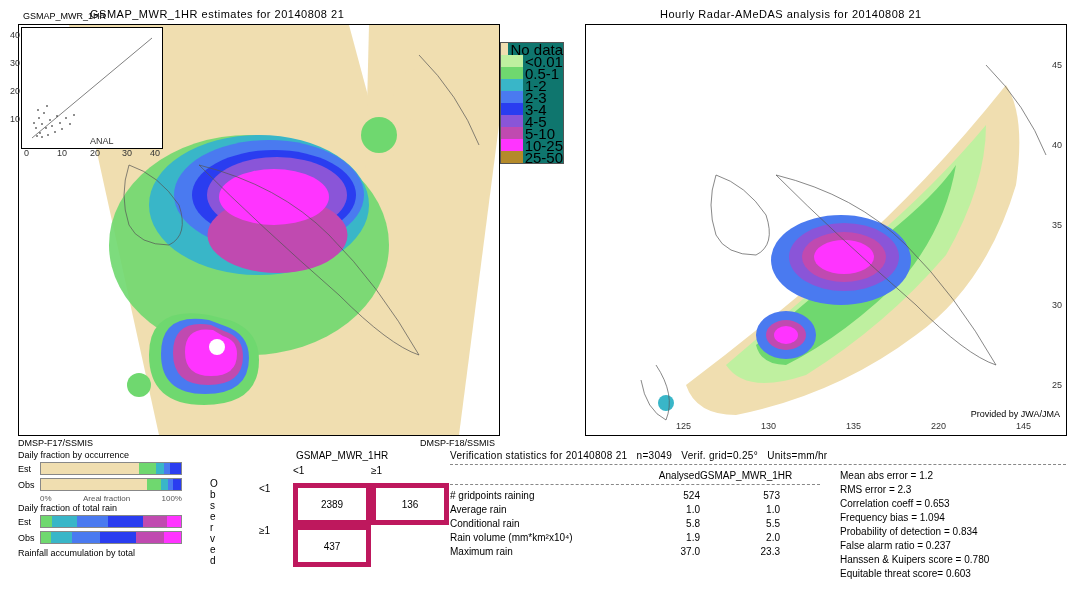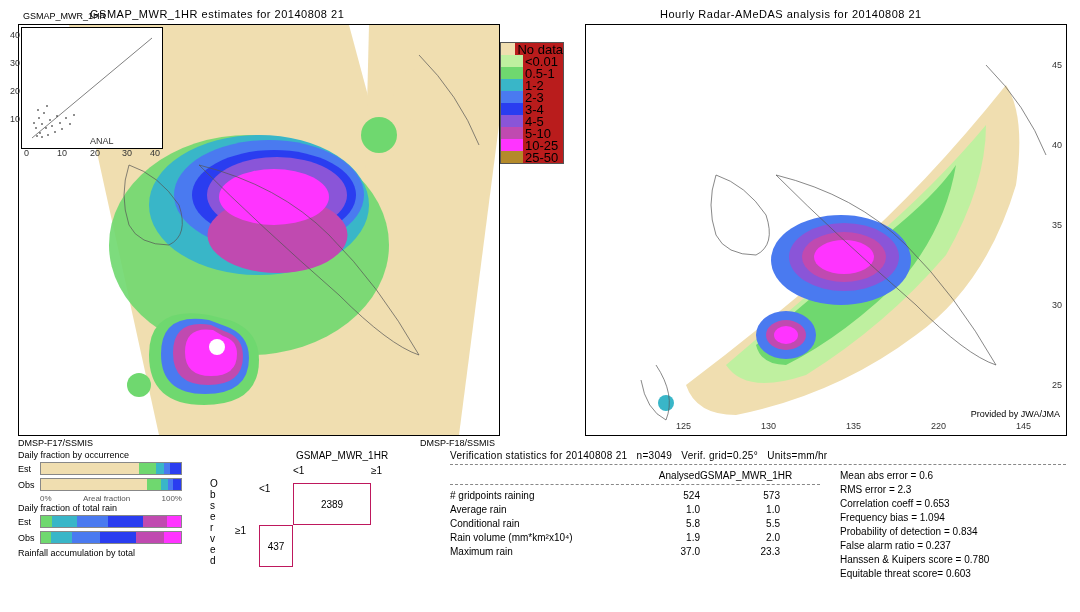--- a/index.html
+++ b/index.html
@@ -1,37 +1,37 @@
 <!DOCTYPE html>
 <html><head>
 <meta charset="utf-8">
 <style>
   html,body{margin:0;padding:0;width:1080px;height:612px;background:#fff;font-family:Helvetica,Arial,sans-serif;font-size:10px;color:#000}
   .root{position:relative;width:1080px;height:612px}
   .plot-title{position:absolute;font-size:11px;letter-spacing:0.5px}
   .plot-frame{position:absolute;border:1px solid #000;background:#fff}
   .axis-tick{position:absolute;font-size:9px;color:#333}
-  .legend-box{position:absolute;border:1px solid #555;background:#b91c1c;font-size:13px}
+  .legend-box{position:absolute;border:1px solid #555;background:#0f766e;font-size:15px}
   .legend-row{display:flex;align-items:center;height:12px}
   .legend-sw{width:22px;height:12px;margin-right:2px}
   .legend-lab{white-space:nowrap}
   .inset-box{position:absolute;border:1px solid #000;background:#fff}
   .sat-label{position:absolute;font-size:9px}
   .bottom-wrap{position:absolute;left:10px;top:450px;width:1060px;height:158px}
   .bars-col{position:absolute;left:8px;top:0;width:190px}
   .bars-title{font-size:9px;margin-bottom:2px}
   .bar-row{display:flex;align-items:center;margin-bottom:3px}
   .bar-lab{width:22px;font-size:9px}
   .bar-track{position:relative;width:140px;height:11px;border:1px solid #888;display:flex;overflow:hidden}
   .bar-seg{height:100%}
   .bar-axis{display:flex;justify-content:space-between;width:142px;margin-left:22px;font-size:8px;color:#555}
   .ct-table{position:absolute;left:225px;top:0;font-size:10px}
   .ct-title{text-align:center;font-size:10px;margin-bottom:4px}
   .ct-grid{display:grid;grid-template-columns:24px 34px 78px 78px;grid-template-rows:18px 42px 42px}
-  .ct-cell{display:flex;align-items:center;justify-content:center;border:1px solid #be185d}
+  .ct-cell{display:flex;align-items:center;justify-content:center;border:5px solid #be185d}
   .ct-head{border:none;font-size:10px}
   .ct-side{border:none;font-size:10px}
   .obs-label{position:absolute;left:200px;top:28px;font-size:10px;line-height:11px}
   .stats{position:absolute;left:440px;top:0;width:616px;font-size:10px}
   .stats-title{font-size:10px;margin-bottom:3px;letter-spacing:0.3px}
   .stats-hr{border:none;border-top:1px dashed #888;margin:2px 0 5px 0}
   .stats-cols{display:flex;gap:20px}
   .stats-left{width:370px}
   .stats-row{display:flex;font-size:10px;margin-bottom:3px}
   .stats-row .nm{width:170px}
@@ -271,20 +271,21 @@
     <div class="ct-table">
       <div class="ct-title">GSMAP_MWR_1HR</div>
       <div class="ct-grid">
         <div class="ct-head"></div>
           <div class="ct-head"></div>
         <div class="ct-head">&lt;1</div>
         <div class="ct-head">≥1</div>
         <div class="ct-side"></div>
         <div class="ct-side">&lt;1</div>
         <div class="ct-cell">2389</div>
+        <div class="ct-cell">136</div>
         <div class="ct-side"></div>
         <div class="ct-side">≥1</div>
         <div class="ct-cell">437</div>
       </div>
     </div>
 
     <div class="stats">
       <div class="stats-title">
         <span>Verification statistics for 20140808 21</span>&nbsp;&nbsp;
         <span>n=3049</span>&nbsp;&nbsp;
@@ -322,21 +323,21 @@
                 <div class="v2">2.0</div>
               </div>
               <div class="stats-row">
                 <div class="nm">Maximum rain</div>
                 <div class="v1">37.0</div>
                 <div class="v2">23.3</div>
               </div>
             </div>
         </div>
         <div class="stats-right" id="stats-scores">
-            <div>Mean abs error = 0.6</div>
+            <div>Mean abs error = 1.2</div>
             <div>RMS error = 2.3</div>
             <div>Correlation coeff = 0.653</div>
             <div>Frequency bias = 1.094</div>
             <div>Probability of detection = 0.834</div>
             <div>False alarm ratio = 0.237</div>
             <div>Hanssen &amp; Kuipers score = 0.780</div>
             <div>Equitable threat score= 0.603</div>
           </div>
       </div>
     </div>

